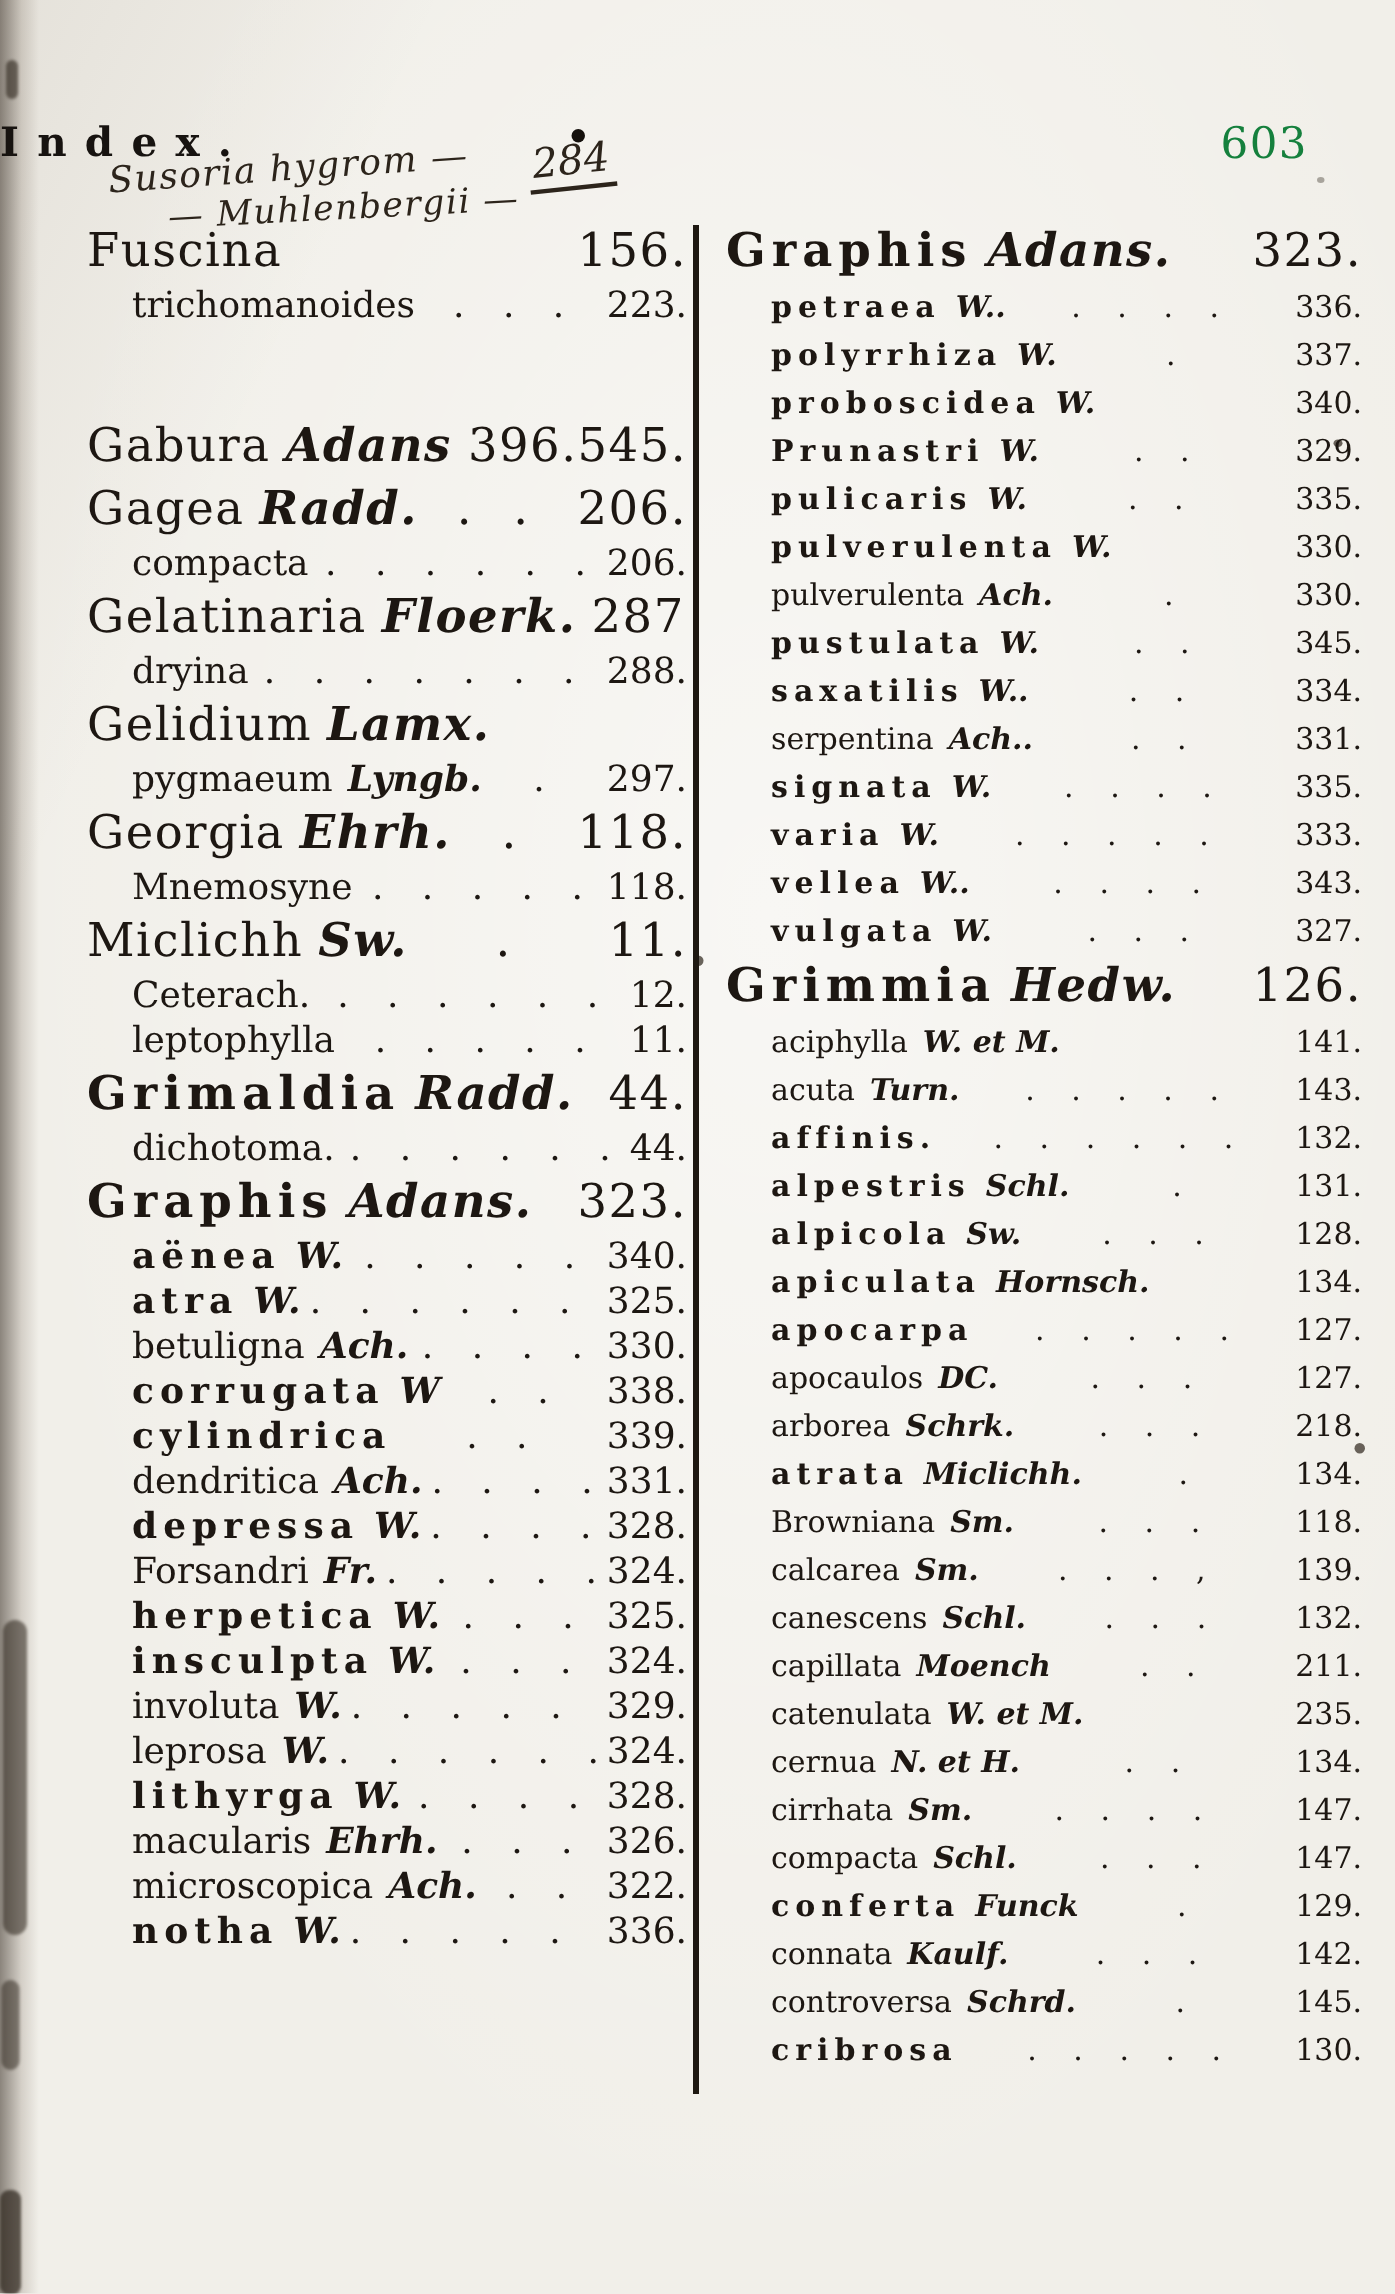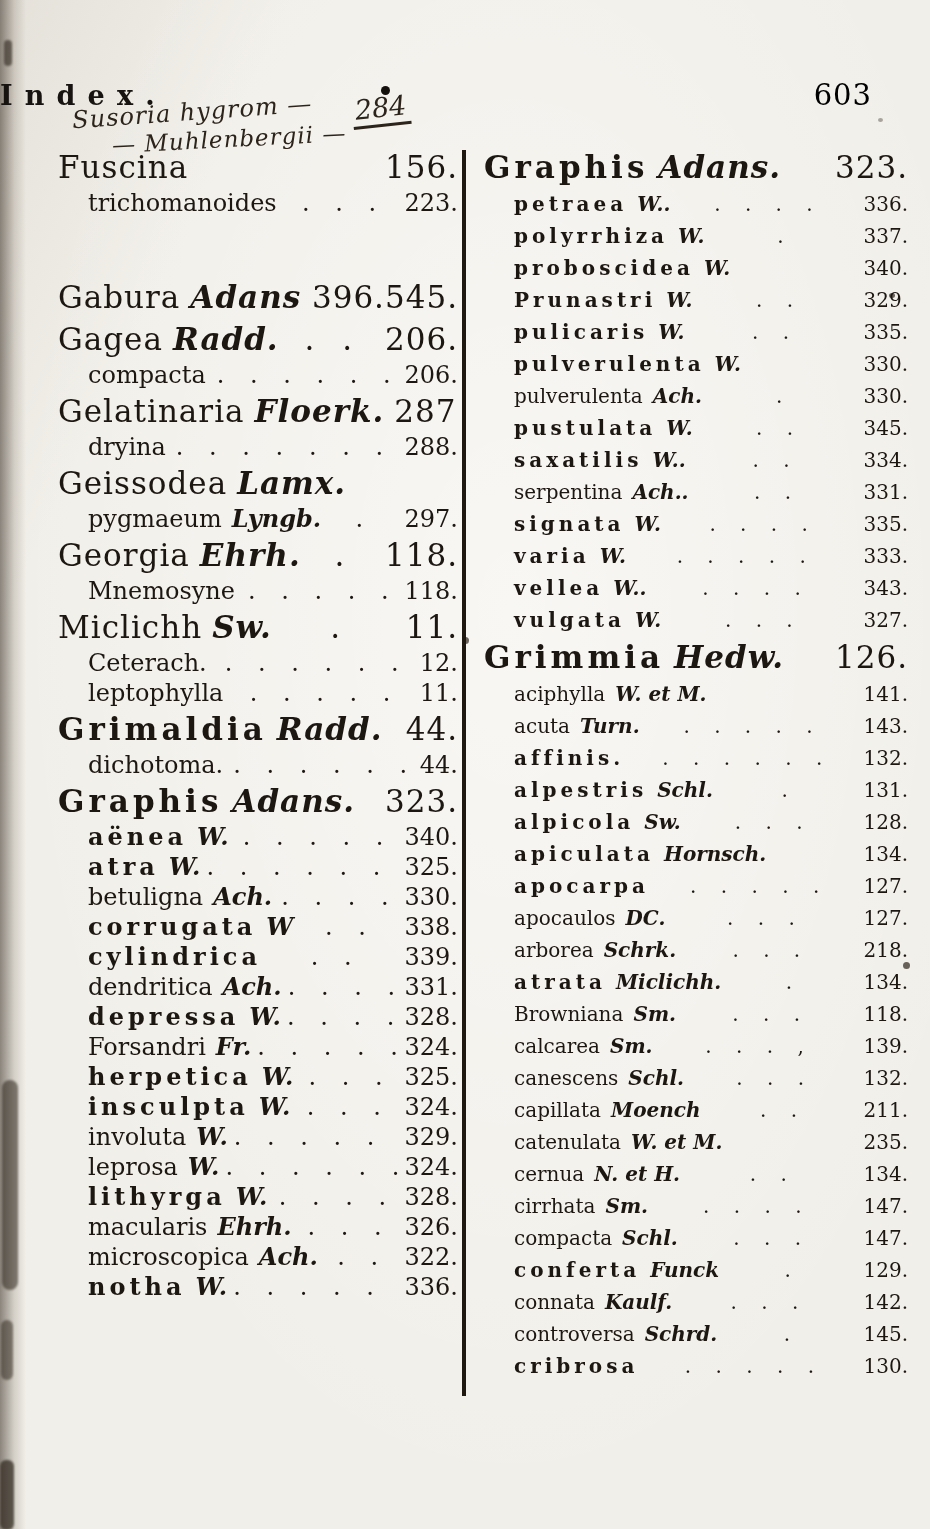--- a/index.html
+++ b/index.html
@@ -23,21 +23,21 @@
   }
   .blotch{position:absolute;background:#2b231a;border-radius:50%;filter:blur(1px);opacity:.8;}
   .speck{position:absolute;background:#3a3128;border-radius:50%;opacity:.75;}
 
   .header-title{
     position:absolute;top:80px;left:0;width:930px;text-align:left;
     font-size:27px;font-weight:bold;letter-spacing:.45em;color:#171310;
   }
   .header-dot{position:absolute;left:381px;top:86px;width:9px;height:9px;border-radius:50%;background:#14100c;}
   .folio{
-    position:absolute;top:78px;right:58px;font-size:29px;letter-spacing:1px;color:#000000;
+    position:absolute;top:78px;right:58px;font-size:29px;letter-spacing:1px;color:#15803d;
   }
 
   
   .hand{position:absolute;color:#2c241b;font-style:italic;
         font-family:"DejaVu Serif","Liberation Serif",serif;}
   .hand-line1{top:98px;left:72px;font-size:24px;transform:rotate(-4deg);letter-spacing:1px;}
   .hand-num{top:92px;left:352px;font-size:27px;transform:rotate(-6deg);border-bottom:3px solid #2c241b;padding:0 3px 1px 3px;}
   .hand-line2{top:126px;left:112px;font-size:23px;transform:rotate(-3deg);letter-spacing:1px;}
 
   .divider{position:absolute;left:462px;top:150px;width:4px;height:1246px;background:#1e1811;}
@@ -128,21 +128,21 @@
   </div>
     <div class="row species">
 
     <span class="nm">dryina</span>
 
     <span class="dots">. . . . . . . .</span>
     <span class="pg">288.</span>
   </div>
     <div class="row genus">
 
-    <span class="nm">Geissodea</span>
+    <span class="nm">Gelidium</span>
     <span class="au">Lamx.</span>
     <span class="dots"></span>
     <span class="pg"></span>
   </div>
     <div class="row species">
 
     <span class="nm">pygmaeum</span>
     <span class="au">Lyngb.</span>
     <span class="dots">.</span>
     <span class="pg">297.</span>

